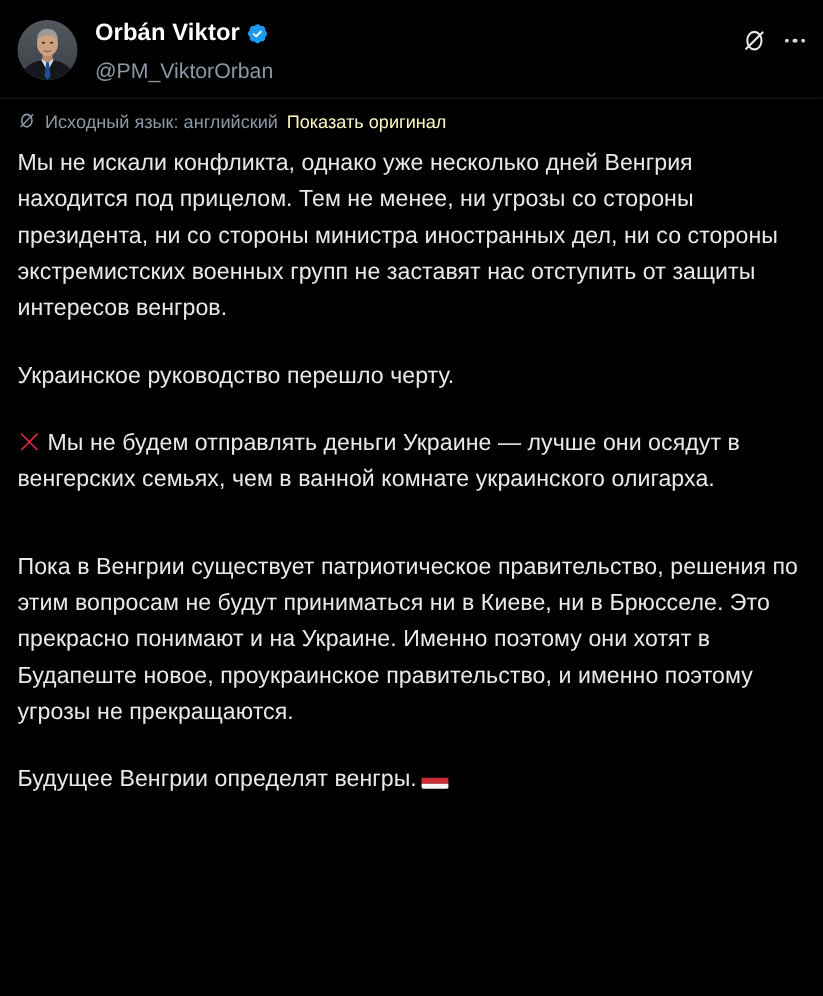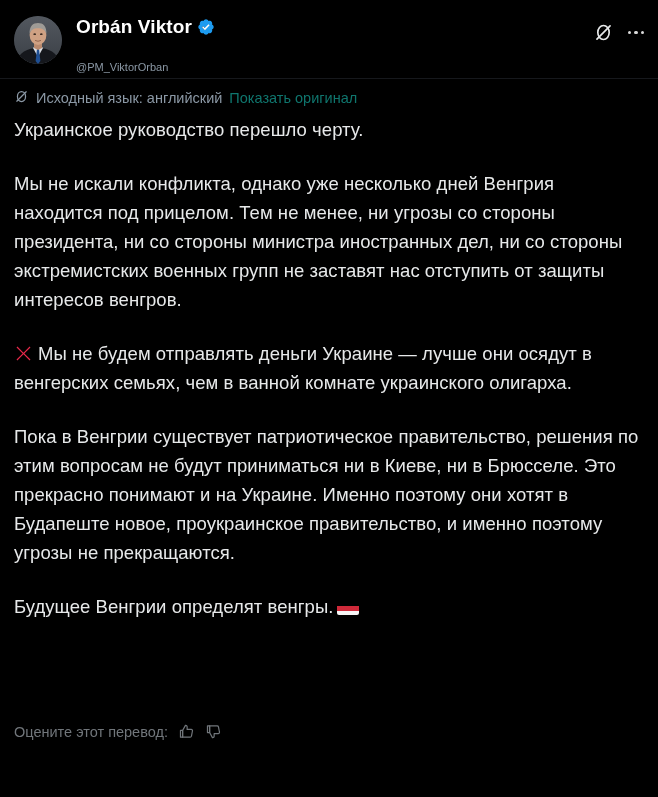--- a/index.html
+++ b/index.html
@@ -64,24 +64,24 @@
     letter-spacing: 0.1px;
     line-height: 22px;
   }
   .verified-badge {
     display: inline-flex;
     width: 18px;
     height: 18px;
     flex: 0 0 18px;
   }
   .handle {
-    font-size: 11px;
+    font-size: 17px;
     color: #8b98a5;
     line-height: 22px;
-    margin-top: 18px;
+    margin-top: 8px;
   }
 
   .header-actions {
     position: absolute;
     right: 14px;
     top: 22px;
     display: flex;
     align-items: center;
     gap: 14px;
   }
@@ -122,36 +122,36 @@
     font-size: 14.5px;
     line-height: 18px;
   }
   .translate-bar .tr-icon {
     display: inline-flex;
     color: #8b98a5;
     flex: 0 0 15px;
   }
   .tr-label { color: #8b98a5; }
   .tr-link {
-    color: #0f766e;
+    color: #fef9c3;
     cursor: pointer;
     text-decoration: none;
   }
 
   
   .content {
     padding: 8px 12px 0 14px;
     font-size: 18.5px;
     line-height: 29px;
     color: #e7e9ea;
     letter-spacing: 0.05px;
   }
   .para { margin: 0 0 25px 0; }
   .para:last-child { margin-bottom: 0; }
-  .bullets { margin: 0 0 25px 0; }
+  .bullets { margin: 0 0 41px 0; }
   .bullet {
     margin: 0;
     display: block;
   }
   .emoji-x {
     display: inline-block;
     width: 19px;
     height: 19px;
     vertical-align: -3px;
     margin-right: 5px;
@@ -261,23 +261,23 @@
         <ellipse cx="12" cy="12" rx="6.5" ry="8" fill="none" stroke="#8b98a5" stroke-width="2"></ellipse>
         <line x1="4.5" y1="19.5" x2="19.5" y2="4.5" stroke="#8b98a5" stroke-width="2" stroke-linecap="round"></line>
       </svg>
     </span>
     <span class="tr-label">Исходный язык: английский</span>
     <span class="tr-link">Показать оригинал</span>
   </div>
 
   <div class="content">
 
+    <p class="para">Мы не искали конфликта, однако уже несколько дней Венгрия находится под прицелом. Тем не менее, ни угрозы со стороны президента, ни со стороны министра иностранных дел, ни со стороны экстремистских военных групп не заставят нас отступить от защиты интересов венгров.</p>
+
     <p class="para">Украинское руководство перешло черту.</p>
-
-    <p class="para">Мы не искали конфликта, однако уже несколько дней Венгрия находится под прицелом. Тем не менее, ни угрозы со стороны президента, ни со стороны министра иностранных дел, ни со стороны экстремистских военных групп не заставят нас отступить от защиты интересов венгров.</p>
 
     <div class="bullets">
 
       <p class="bullet">
         <span class="emoji-x">
           <svg width="19" height="19" viewBox="0 0 24 24">
             <path d="M4.3 3.2 L12 10.9 L19.7 3.2 L20.8 4.3 L13.1 12 L20.8 19.7 L19.7 20.8 L12 13.1 L4.3 20.8 L3.2 19.7 L10.9 12 L3.2 4.3 Z" fill="#e8284a"></path>
           </svg>
         </span><span>Мы не будем отправлять деньги Украине — лучше они осядут в венгерских семьях, чем в ванной комнате украинского олигарха.</span>
       </p>
@@ -291,29 +291,14 @@
     <p class="para"><span>Будущее Венгрии определят венгры.</span><span class="emoji-flag">
       <svg width="22" height="15" viewBox="0 0 22 15">
         <rect x="0" y="0" width="22" height="5" fill="#ce2939"></rect>
         <rect x="0" y="5" width="22" height="5" fill="#f5f5f5"></rect>
         <rect x="0" y="10" width="22" height="5" fill="#3f7f44"></rect>
       </svg>
     </span></p>
 
   </div>
 
-  <div class="rate-bar">
-    <span class="rate-label">Оцените этот перевод:</span>
-    <span class="thumb">
-      <svg width="17" height="17" viewBox="0 0 24 24" fill="none" stroke="#71767b" stroke-width="1.7" stroke-linejoin="round" stroke-linecap="round">
-        <path d="M6.5 10.5 L6.5 20 L3.5 20 L3.5 10.5 Z"></path>
-        <path d="M6.5 10.5 L10.5 3.4 C11.8 3.1 12.9 4 12.9 5.3 L12.9 9 L18.6 9 C19.8 9 20.7 10.1 20.4 11.3 L19 18.6 C18.8 19.4 18.1 20 17.2 20 L6.5 20 Z"></path>
-      </svg>
-    </span>
-    <span class="thumb">
-      <svg width="17" height="17" viewBox="0 0 24 24" fill="none" stroke="#71767b" stroke-width="1.7" stroke-linejoin="round" stroke-linecap="round">
-        <path d="M6.5 13.5 L6.5 4 L3.5 4 L3.5 13.5 Z"></path>
-        <path d="M6.5 13.5 L10.5 20.6 C11.8 20.9 12.9 20 12.9 18.7 L12.9 15 L18.6 15 C19.8 15 20.7 13.9 20.4 12.7 L19 5.4 C18.8 4.6 18.1 4 17.2 4 L6.5 4 Z"></path>
-      </svg>
-    </span>
-  </div>
 
 </div>
 
 </body></html>

